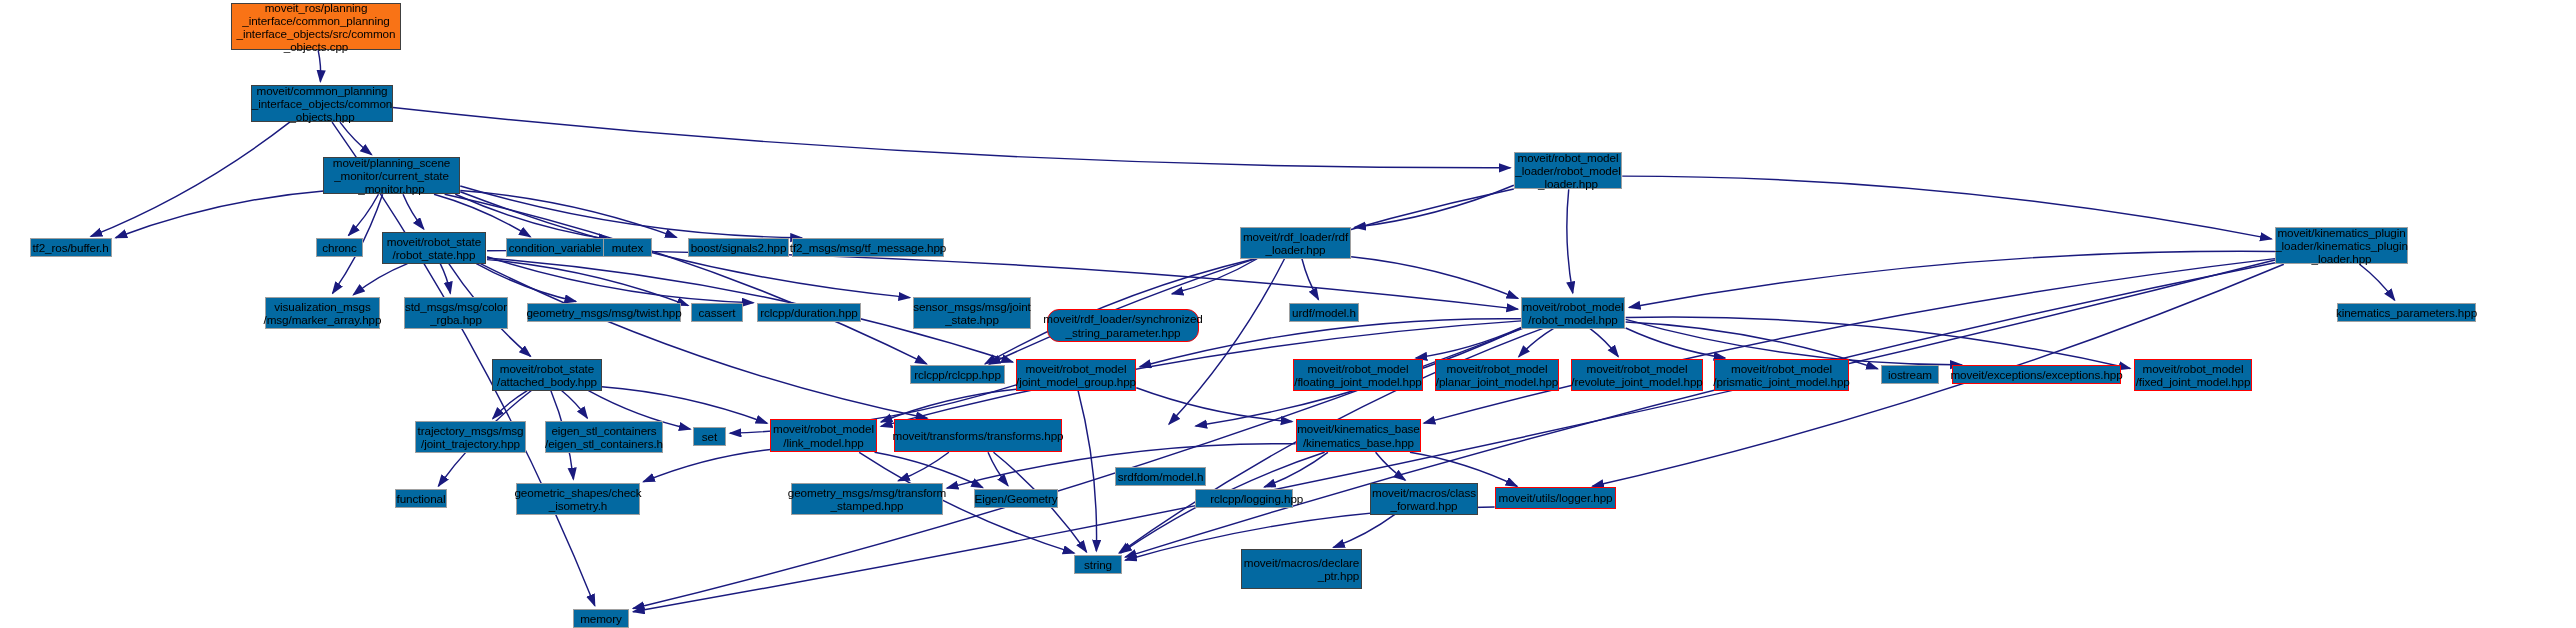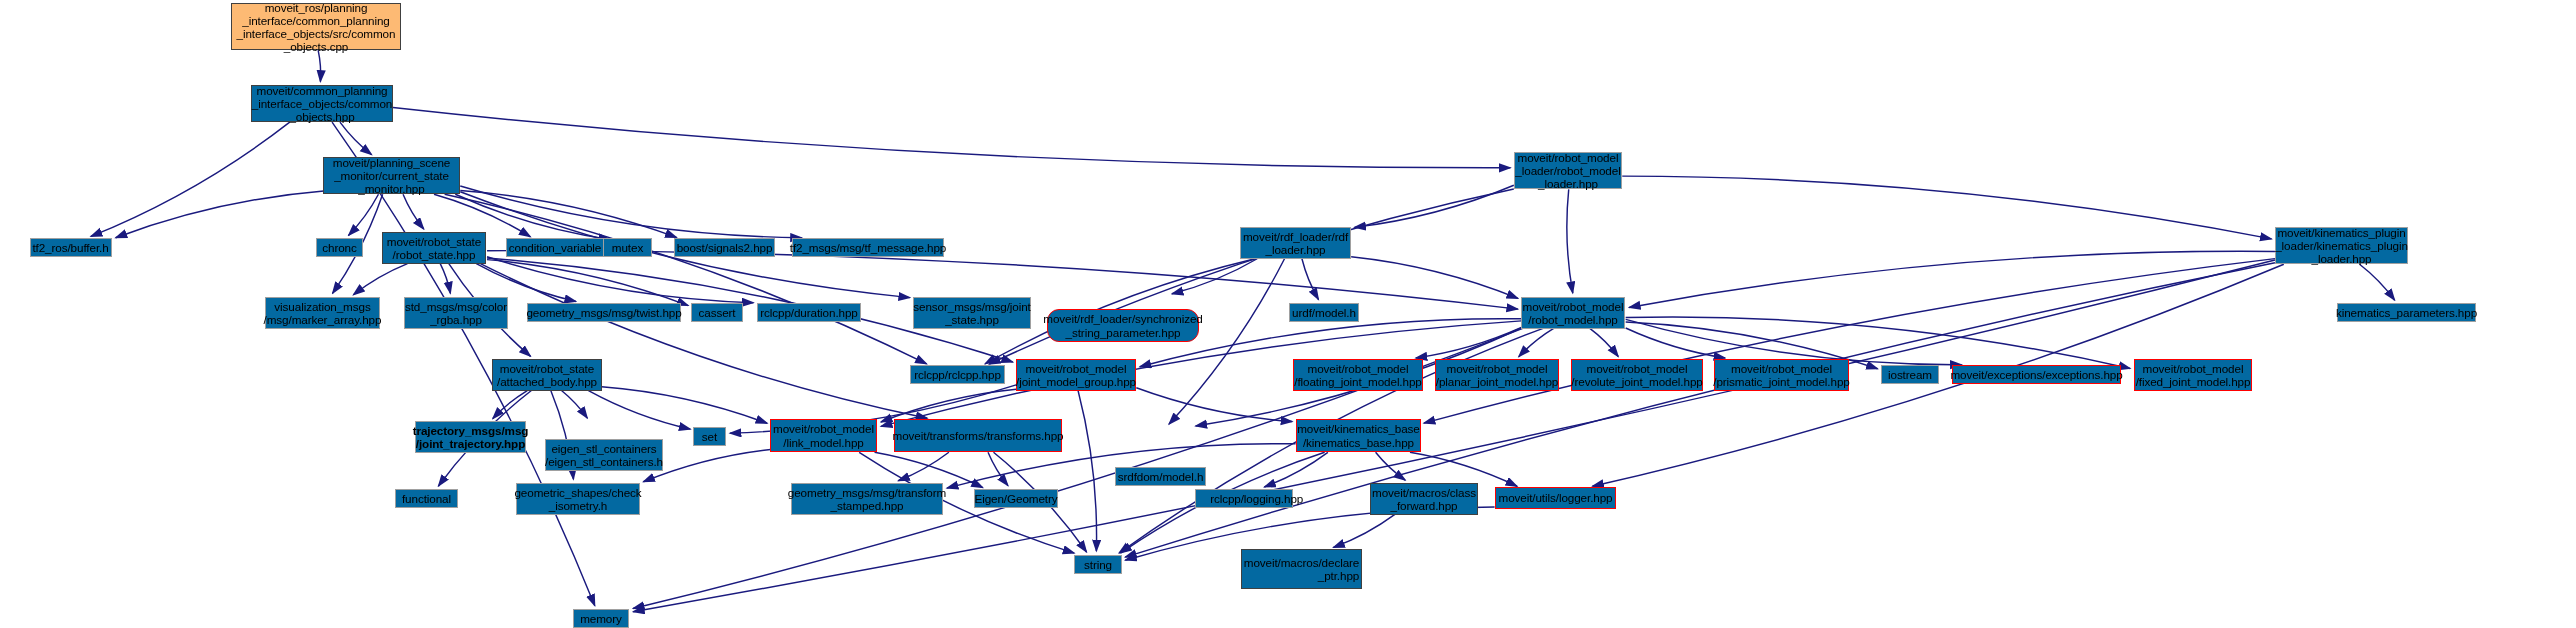--- a/index.html
+++ b/index.html
@@ -34,21 +34,21 @@
     border: 0.7px solid #a0a0a0;
     color: #000000;
     font-size: 11.7px;
     line-height: 1.12;
     white-space: pre-line;
     padding: 0.7px 2.7px;
     letter-spacing: -0.1px;
     z-index: 5;
   }
   .node.root {
-    background: #fdba74;
+    background: #f97316;
     border: 1.4px solid #404040;
   }
   .node.dark {
     border: 1.4px solid #404040;
   }
   .node.red {
     border: 1.4px solid #ff0000;
   }
 </style>
 </head>
@@ -148,21 +148,21 @@
 _objects.hpp</div>
       <div class="node dark" style="left: 323px; top: 157px; width: 137px; height: 37px;">moveit/planning_scene
 _monitor/current_state
 _monitor.hpp</div>
       <div class="node" style="left: 29.5px; top: 238px; width: 82px; height: 19px;">tf2_ros/buffer.h</div>
       <div class="node" style="left: 316px; top: 238px; width: 47px; height: 19px;">chronc</div>
       <div class="node dark" style="left: 382px; top: 232px; width: 104px; height: 32px;">moveit/robot_state
 /robot_state.hpp</div>
       <div class="node" style="left: 506px; top: 238px; width: 98px; height: 19px;">condition_variable</div>
       <div class="node" style="left: 603px; top: 238px; width: 49px; height: 19px;">mutex</div>
-      <div class="node" style="left: 674px; top: 238px; width: 101px; height: 19px;">boost/signals2.hpp</div>
+      <div class="node" style="left: 688px; top: 238px; width: 101px; height: 19px;">boost/signals2.hpp</div>
       <div class="node" style="left: 792px; top: 238px; width: 152px; height: 19px;">tf2_msgs/msg/tf_message.hpp</div>
       <div class="node" style="left: 1514px; top: 152px; width: 108px; height: 37px;">moveit/robot_model
 _loader/robot_model
 _loader.hpp</div>
       <div class="node" style="left: 1240px; top: 227px; width: 111px; height: 32px;">moveit/rdf_loader/rdf
 _loader.hpp</div>
       <div class="node" style="left: 2275px; top: 227px; width: 133px; height: 37px;">moveit/kinematics_plugin
 _loader/kinematics_plugin
 _loader.hpp</div>
       <div class="node" style="left: 265px; top: 297px; width: 115px; height: 32px;">visualization_msgs
@@ -190,32 +190,32 @@
       <div class="node red" style="left: 1435px; top: 359px; width: 124px; height: 32px;">moveit/robot_model
 /planar_joint_model.hpp</div>
       <div class="node red" style="left: 1571px; top: 359px; width: 132px; height: 32px;">moveit/robot_model
 /revolute_joint_model.hpp</div>
       <div class="node red" style="left: 1714px; top: 359px; width: 135px; height: 32px;">moveit/robot_model
 /prismatic_joint_model.hpp</div>
       <div class="node" style="left: 1881px; top: 365px; width: 58px; height: 19px;">iostream</div>
       <div class="node red" style="left: 1952px; top: 365px; width: 169px; height: 19px;">moveit/exceptions/exceptions.hpp</div>
       <div class="node red" style="left: 2134px; top: 359px; width: 118px; height: 32px;">moveit/robot_model
 /fixed_joint_model.hpp</div>
-      <div class="node" style="left: 415px; top: 421px; width: 111px; height: 32px; font-weight: bold;">trajectory_msgs/msg
+      <div class="node" style="left: 415px; top: 421px; width: 111px; height: 32px;">trajectory_msgs/msg
 /joint_trajectory.hpp</div>
-      <div class="node" style="left: 545px; top: 421px; width: 118px; height: 32px; margin-top: 18px;">eigen_stl_containers
+      <div class="node" style="left: 545px; top: 421px; width: 118px; height: 32px;">eigen_stl_containers
 /eigen_stl_containers.h</div>
       <div class="node" style="left: 693px; top: 427px; width: 33px; height: 19px;">set</div>
       <div class="node red" style="left: 770px; top: 419px; width: 107px; height: 33px;">moveit/robot_model
 /link_model.hpp</div>
       <div class="node red" style="left: 894px; top: 419px; width: 168px; height: 33px;">moveit/transforms/transforms.hpp</div>
       <div class="node" style="left: 1115px; top: 427px; width: 91px; height: 19px; margin-top: 40px;">srdfdom/model.h</div>
       <div class="node red" style="left: 1296px; top: 419px; width: 125px; height: 33px;">moveit/kinematics_base
 /kinematics_base.hpp</div>
-      <div class="node" style="left: 395px; top: 489px; width: 63px; height: 19px;">functional</div>
+      <div class="node" style="left: 395px; top: 489px; width: 52px; height: 19px;">functional</div>
       <div class="node" style="left: 516px; top: 483px; width: 124px; height: 32px;">geometric_shapes/check
 _isometry.h</div>
       <div class="node" style="left: 791px; top: 483px; width: 152px; height: 32px;">geometry_msgs/msg/transform
 _stamped.hpp</div>
       <div class="node" style="left: 974px; top: 489px; width: 84px; height: 19px;">Eigen/Geometry</div>
       <div class="node" style="left: 1195px; top: 489px; width: 98px; height: 19px; padding-left: 28px;">rclcpp/logging.hpp</div>
       <div class="node dark" style="left: 1370px; top: 483px; width: 108px; height: 32px;">moveit/macros/class
 _forward.hpp</div>
       <div class="node red" style="left: 1495px; top: 487px; width: 121px; height: 22px;">moveit/utils/logger.hpp</div>
       <div class="node" style="left: 1074px; top: 555px; width: 48px; height: 19px;">string</div>

